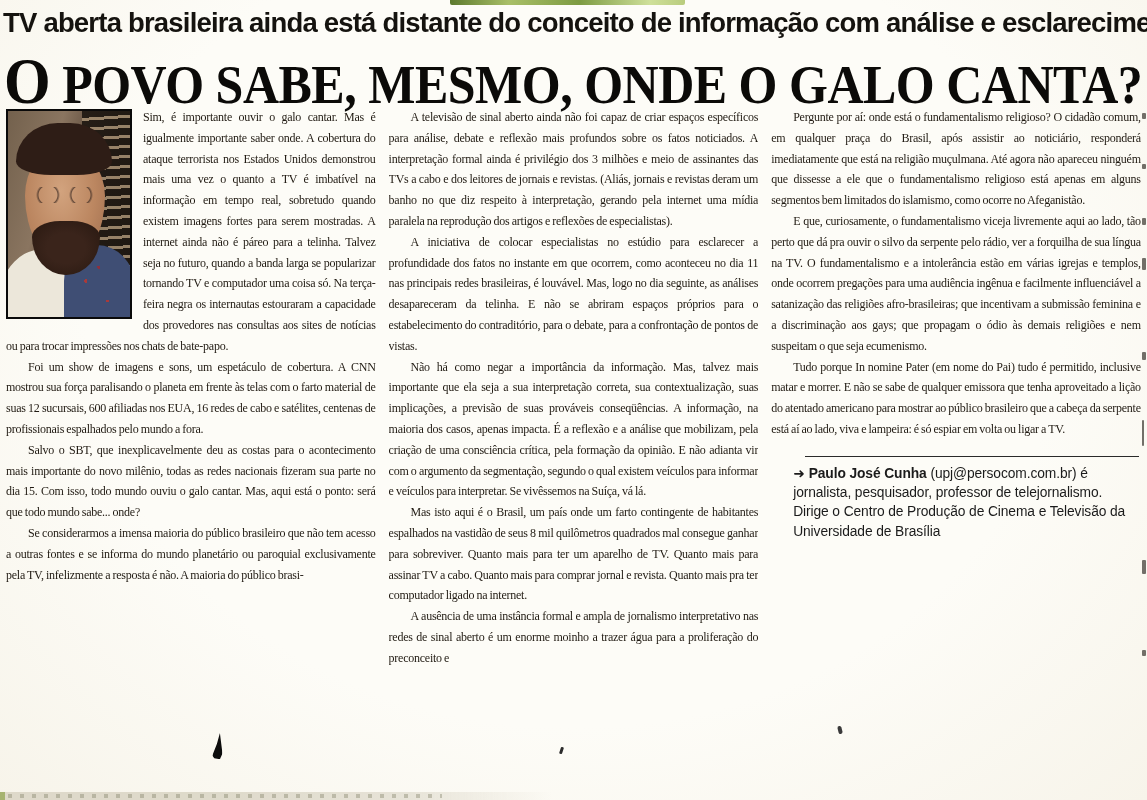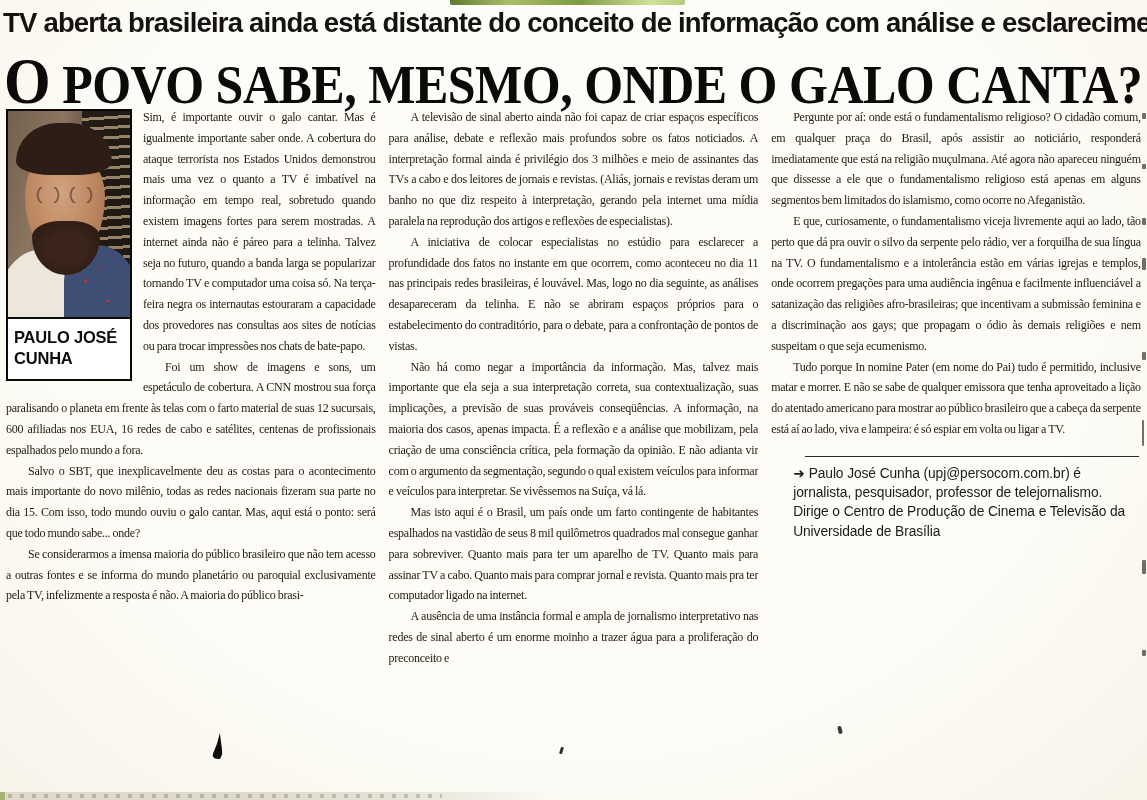--- a/index.html
+++ b/index.html
@@ -83,21 +83,21 @@
   .caption span { display:block; }
   
   .footer { margin-top:16px; }
   .footer-rule { border-top:1.6px solid #2a2a2a; margin:0 2px 7px 34px; }
   .credit {
     font-family:"Liberation Sans","DejaVu Sans",sans-serif;
     font-size:13.8px; line-height:1.4; color:#1b1b1b;
     padding-left:22px; letter-spacing:-0.1px;
   }
   .credit .arrow { font-weight:700; margin-right:4px; }
-  .credit b { font-weight:400; }
+  .credit b { font-weight:700; }
   
   .ink-mark { position:absolute; left:213px; top:733px; width:10px; height:26px;
     background:#0d0d0d; transform:rotate(4deg);
     clip-path:polygon(60% 0,100% 78%,78% 100%,25% 100%,0 88%,38% 42%); }
   .speck-a { position:absolute; left:560px; top:747px; width:3px; height:7px;
     background:#2c2c2c; transform:rotate(18deg); border-radius:1px; }
   .speck-b { position:absolute; left:838px; top:726px; width:4px; height:8px;
     background:#3a3a3a; transform:rotate(-14deg); border-radius:2px; }
   .edge-mark { position:absolute; left:1142px; width:4px; background:#44403a;
     opacity:.75; border-radius:1px; }
@@ -122,24 +122,20 @@
     <section class="col">
       <aside class="photo-box">
         <div class="photo">
           <div class="ph-blinds"></div>
           <div class="ph-shirt"></div>
           <div class="ph-collar"></div>
           <div class="ph-face"></div>
           <div class="ph-hair"></div>
           <div class="ph-beard"></div>
           <div class="ph-glasses"></div>
-        </div>
-        <div class="caption">
-          <span>PAULO JOSÉ</span>
-          <span>CUNHA</span>
         </div>
       </aside>
       <div class="paras">
           <p class="para">Sim, é importante ouvir o galo cantar. Mas é igualmente importante saber onde. A cobertura do ataque terrorista nos Estados Unidos demonstrou mais uma vez o quanto a TV é imbatível na informação em tempo real, sobretudo quando existem imagens fortes para serem mostradas. A internet ainda não é páreo para a telinha. Talvez seja no futuro, quando a banda larga se popularizar tornando TV e computador uma coisa só. Na terça-feira negra os internautas estouraram a capacidade dos provedores nas consultas aos sites de notícias ou para trocar impressões nos chats de bate-papo.</p>
           <p class="para indent">Foi um show de imagens e sons, um espetáculo de cobertura. A CNN mostrou sua força paralisando o planeta em frente às telas com o farto material de suas 12 sucursais, 600 afiliadas nos EUA, 16 redes de cabo e satélites, centenas de profissionais espalhados pelo mundo a fora.</p>
           <p class="para indent">Salvo o SBT, que inexplicavelmente deu as costas para o acontecimento mais importante do novo milênio, todas as redes nacionais fizeram sua parte no dia 15. Com isso, todo mundo ouviu o galo cantar. Mas, aqui está o ponto: será que todo mundo sabe... onde?</p>
           <p class="para indent">Se considerarmos a imensa maioria do público brasileiro que não tem acesso a outras fontes e se informa do mundo planetário ou paroquial exclusivamente pela TV, infelizmente a resposta é não. A maioria do público brasi-</p>
         </div>
     </section>
 

